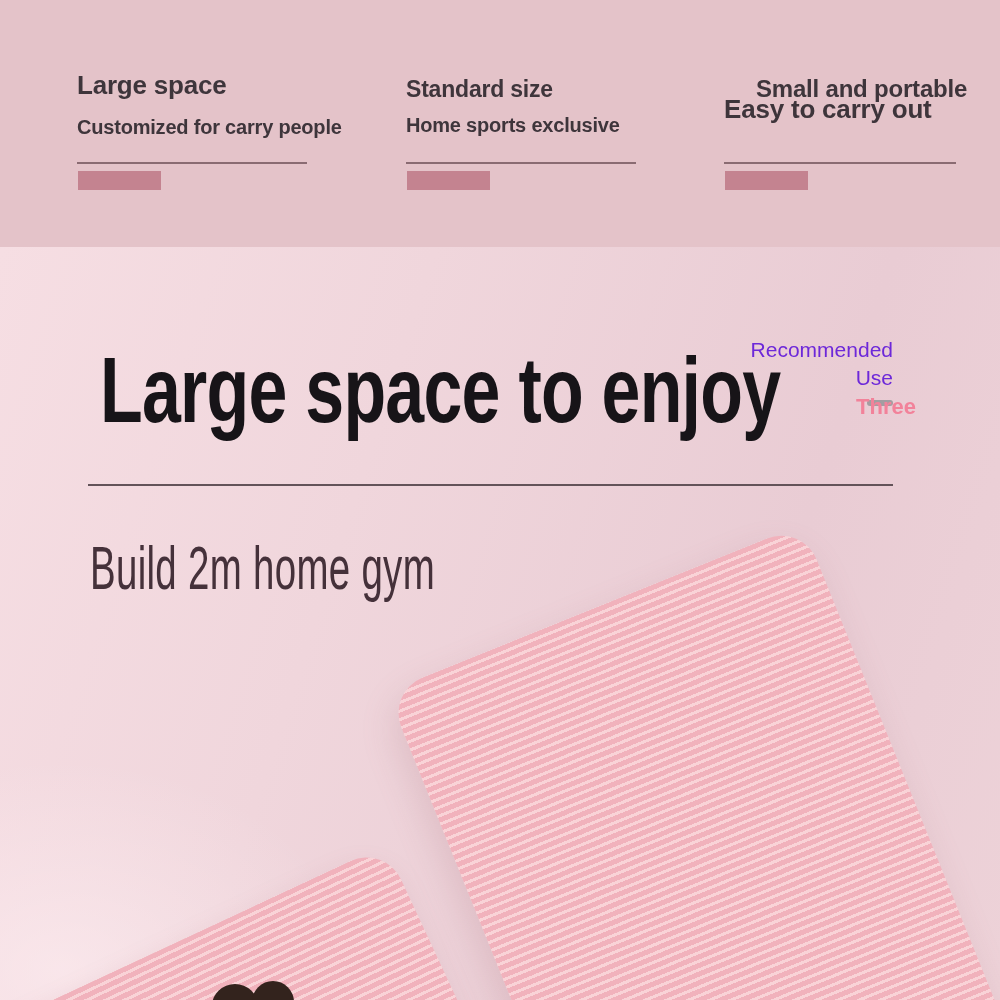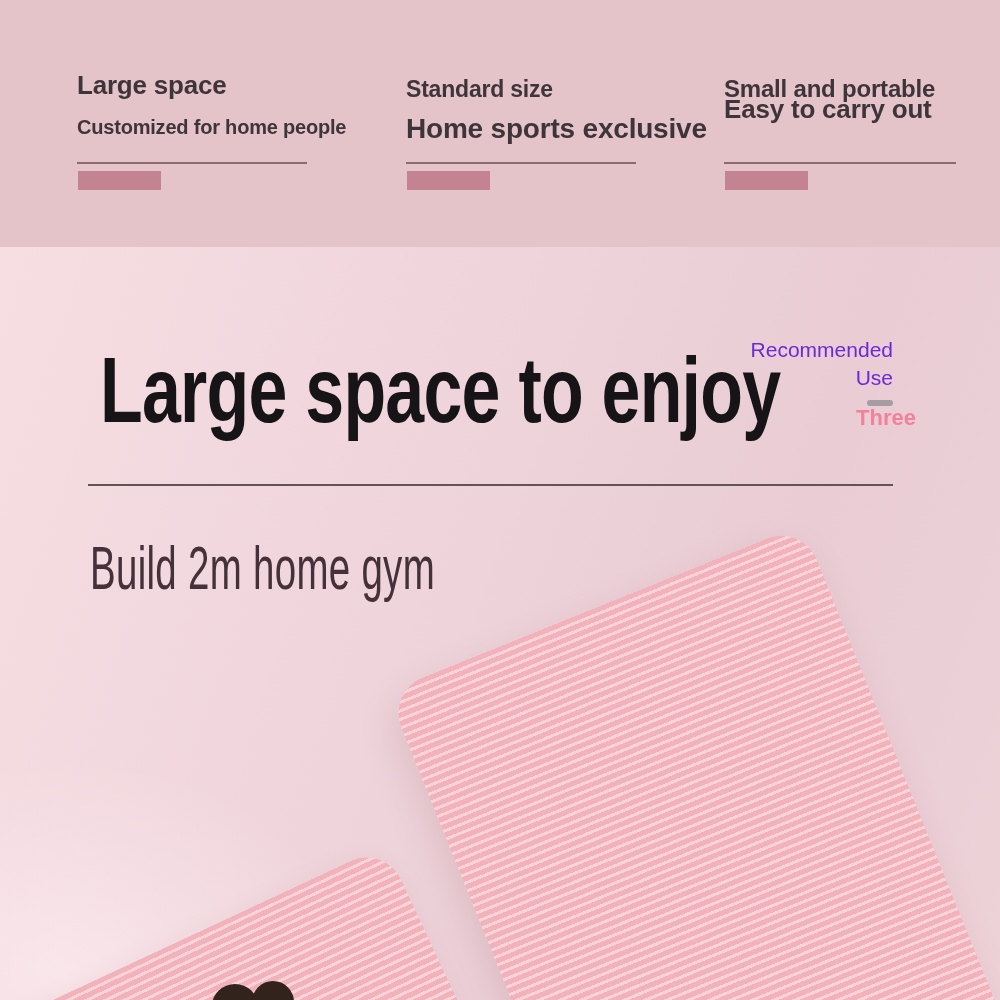--- a/index.html
+++ b/index.html
@@ -22,22 +22,22 @@
     position:absolute;left:0;white-space:nowrap;
     color:#3e353b;font-weight:bold;line-height:1;
     letter-spacing:-0.2px;
   }
   .f1{left:77px;width:280px;}
   .f2{left:406px;width:280px;}
   .f3{left:724px;width:260px;}
   .f1 .title{top:72px;font-size:26px;}
   .f1 .subtitle{top:117px;font-size:20px;}
   .f2 .title{top:78px;font-size:23px;}
-  .f2 .subtitle{top:115px;font-size:28px;}
-  .f3 .title{top:77px;font-size:24px;}
+  .f2 .subtitle{top:115px;font-size:20px;}
+  .f3 .title{top:77px;font-size:24px;margin-left:32px;}
   .f3 .subtitle{top:96px;font-size:26px;}
   .feature .rule{
     position:absolute;left:0;top:162px;height:2px;width:230px;
     background:#8a6b72;
   }
   .f3 .rule{width:232px;}
   .feature .swatch{
     position:absolute;left:1px;top:171px;width:83px;height:19px;
     background:#c48390;
   }
@@ -87,21 +87,21 @@
     position:absolute;right:107px;top:336px;
     text-align:right;color:#6d28d9;
     font-size:21px;line-height:1.32;white-space:nowrap;
   }
   .recommend-dash{
     position:absolute;right:107px;top:400px;
     width:26px;height:6px;border-radius:3px;
     background:#a39da1;
   }
   .recommend-badge{
-    position:absolute;right:84px;top:405px;
+    position:absolute;right:84px;top:394px;
     color:#f2829a;font-size:22px;font-weight:bold;
     white-space:nowrap;
   }
   .section-divider{
     position:absolute;left:88px;top:484px;width:805px;height:2px;
     background:#635359;
   }
   .hero-subheading{
     position:absolute;left:90px;top:537px;
     font-size:62px;font-weight:400;color:#45313a;
@@ -112,21 +112,21 @@
 </style>
 </head>
 <body>
 
 <div class="page">
 
   <div class="top-section">
 
     <div class="feature f1">
       <div class="title">Large space</div>
-      <div class="subtitle">Customized for home people</div>
+      <div class="subtitle">Customized for carry people</div>
       <div class="rule"></div>
       <div class="swatch"></div>
     </div>
 
     <div class="feature f2">
       <div class="title">Standard size</div>
       <div class="subtitle">Home sports exclusive</div>
       <div class="rule"></div>
       <div class="swatch"></div>
     </div>

